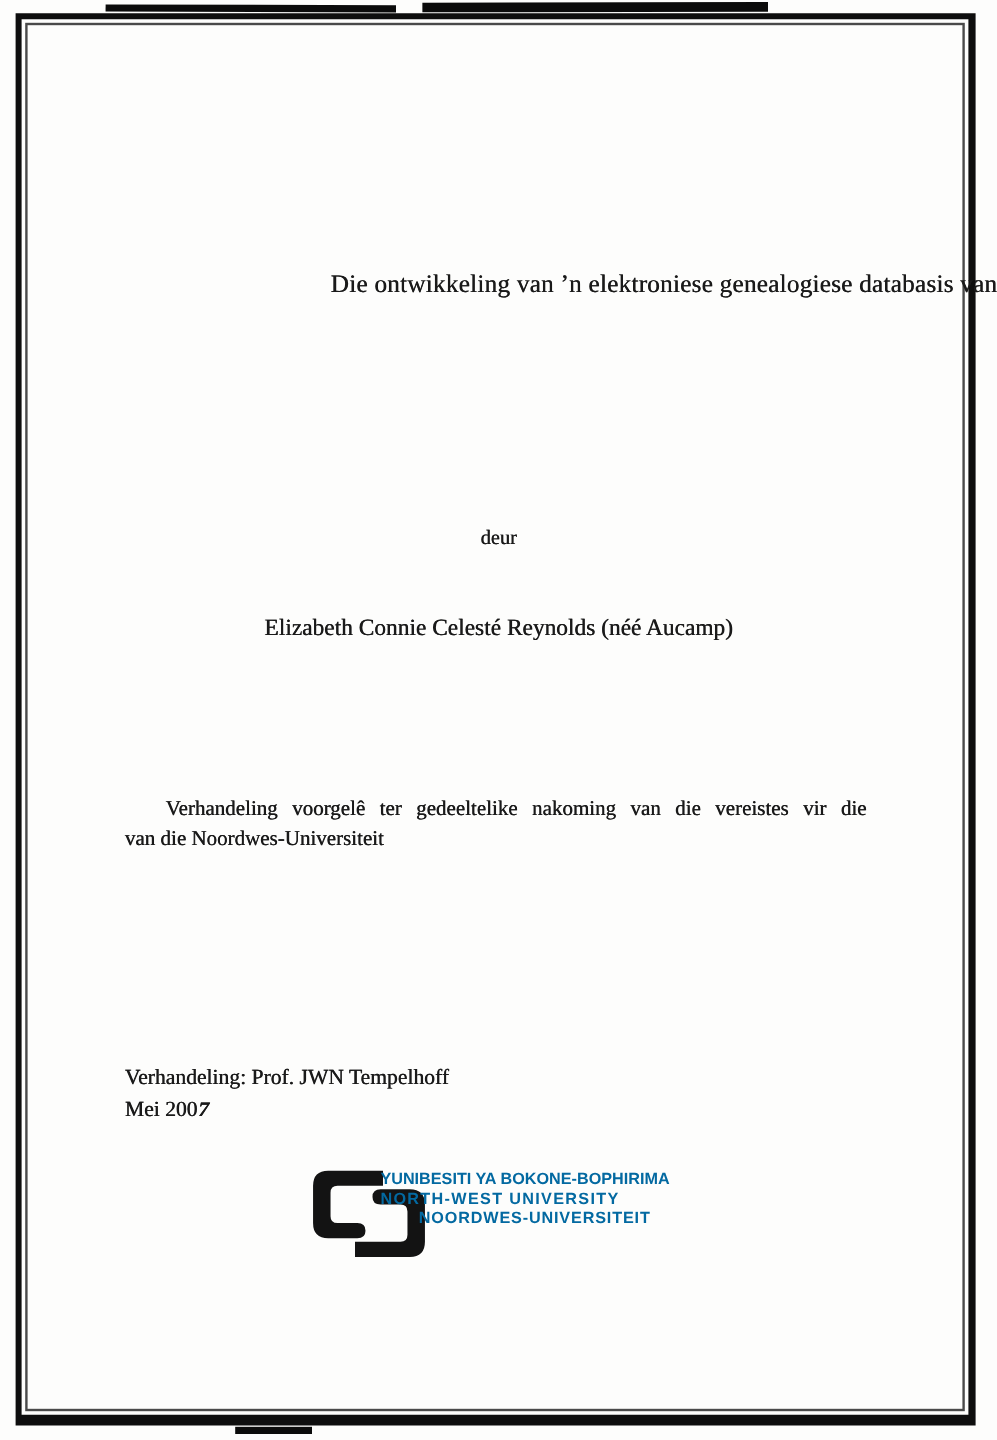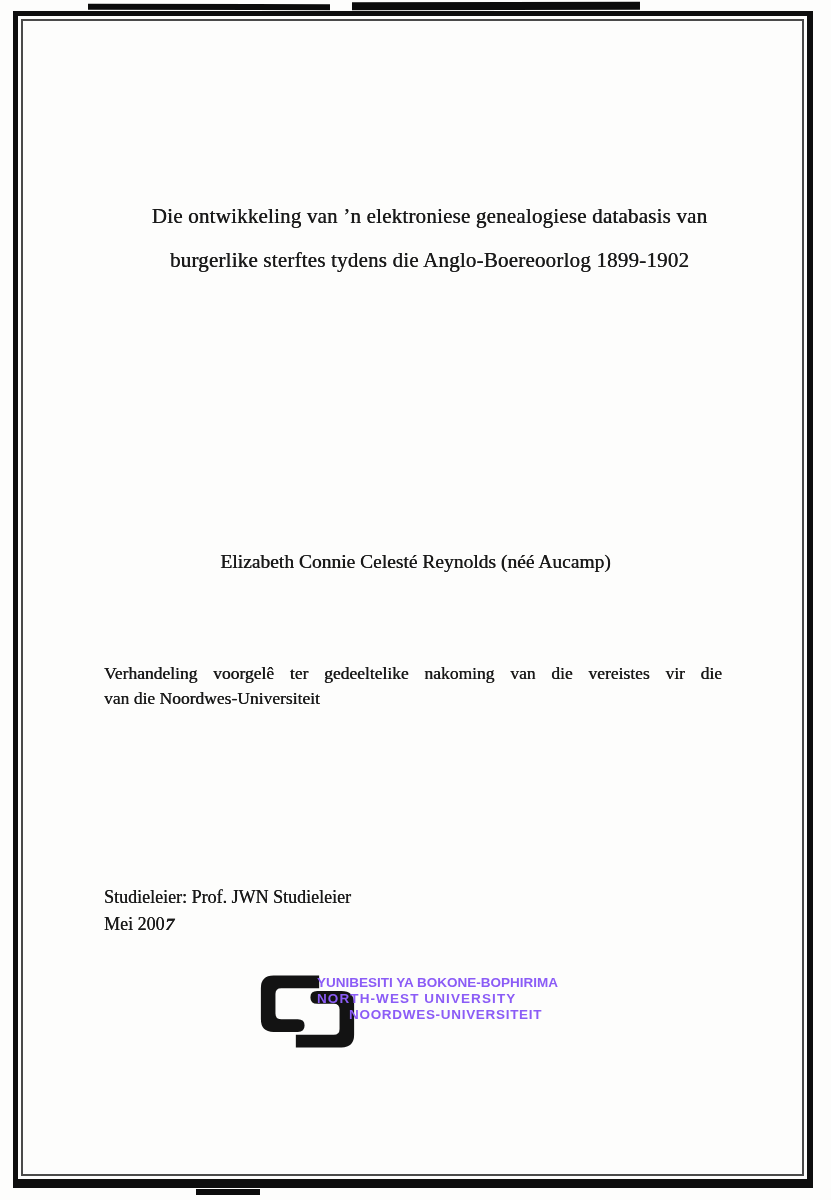--- a/index.html
+++ b/index.html
@@ -32,42 +32,42 @@
   }
   
   .artifact { position: absolute; background: #0b0b0b; }
   .art-top-1 { left: 88px;  top: 4px;    width: 242px; height: 6px; transform: rotate(0.15deg); }
   .art-top-2 { left: 352px; top: 2px;    width: 288px; height: 8px; transform: rotate(-0.1deg); }
   .art-bottom { left: 196px; top: 1189px; width: 64px; height: 6px; }
 
   .txt { position: absolute; text-shadow: 0.35px 0 0 currentColor; }
 
   .title-block {
-    left: 0; right: 0; top: 194px;
-    text-align: center;
+    left: 0; right: 0; top: 214px;
+    text-align: right;
     font-size: 21px;
     line-height: 44px;
     letter-spacing: 0.2px;
     padding-left: 28px;
   }
   .byline {
     left: 0; right: 0; top: 436px;
     text-align: center;
     font-size: 17px; line-height: 24px;
   }
   .author {
-    left: 0; right: 0; top: 548px;
+    left: 0; right: 0; top: 510px;
     text-align: center;
     font-size: 19.5px; line-height: 28px;
   }
   .submission {
     left: 104px; top: 661px; width: 618px;
     font-size: 17.5px; line-height: 24.5px;
   }
-  .just { text-align: justify; text-align-last: justify; }
+  .just { text-align: justify; text-align-last: justify; margin-left: 34px; }
   .ital { font-style: italic; }
   .supervisor-block {
     left: 104px; top: 884px;
     font-size: 18px; line-height: 27px;
   }
   .seven {
     display: inline-block;
     font-weight: 700;
     transform: skewX(-12deg) scaleY(0.95);
   }
@@ -76,54 +76,54 @@
     left: 257px; top: 971px;
     width: 101px; height: 81px;
   }
   .logo-text {
     position: absolute;
     left: 317px; top: 975px;
     font-family: "Liberation Sans", sans-serif;
     font-weight: 700;
     font-size: 13.5px;
     line-height: 16px;
-    color: #8b5cf6;
+    color: #0369a1;
     white-space: nowrap;
   }
   .logo-line2 { letter-spacing: 1.1px; }
   .logo-line3 { margin-left: 32px; letter-spacing: 0.7px; }
 </style>
 </head>
 <body>
 
 <div class="page">
 
   <div class="artifact art-top-1"></div>
   <div class="artifact art-top-2"></div>
   <div class="artifact art-bottom"></div>
 
   <div class="frame">
     <div class="inner-rule"></div>
   </div>
 
   <div class="txt title-block">
     <div>Die ontwikkeling van ’n elektroniese genealogiese databasis van</div>
-    <div>burgerlike sterftes tydens die Anglo-Boereoorlog 1899-1902</div>
   </div>
 
+  <div class="txt byline">deur</div>
 
   <div class="txt author">Elizabeth Connie Celesté Reynolds (néé Aucamp)</div>
 
   <div class="txt submission">
     <div class="just">Verhandeling voorgelê ter gedeeltelike nakoming van die vereistes vir die</div>
     <div>van die Noordwes-Universiteit</div>
   </div>
 
   <div class="txt supervisor-block">
-    <div>Studieleier: Prof. JWN Studieleier</div>
+    <div>Verhandeling: Prof. JWN Tempelhoff</div>
     <div><span>Mei 200</span><span class="seven">7</span></div>
   </div>
 
   <svg class="logo-mark" viewBox="0 0 104 82" aria-hidden="true">
     <path fill="#131313" d="M 64,4 L 64,17 L 25,17 Q 19,17 19,23 L 19,43 Q 19,49 25,49 L 42,49 Q 49,49 49,55.5 Q 49,62 42,62 L 17,62 Q 4,62 4,49 L 4,17 Q 4,4 17,4 Z"></path>
     <path fill="#131313" d="M 40,78 L 40,65 L 79,65 Q 85,65 85,59 L 85,39 Q 85,33 79,33 L 62,33 Q 55,33 55,26.5 Q 55,20 62,20 L 87,20 Q 100,20 100,33 L 100,65 Q 100,78 87,78 Z"></path>
   </svg>
 
   <div class="logo-text">
     <div>YUNIBESITI YA BOKONE-BOPHIRIMA</div>

